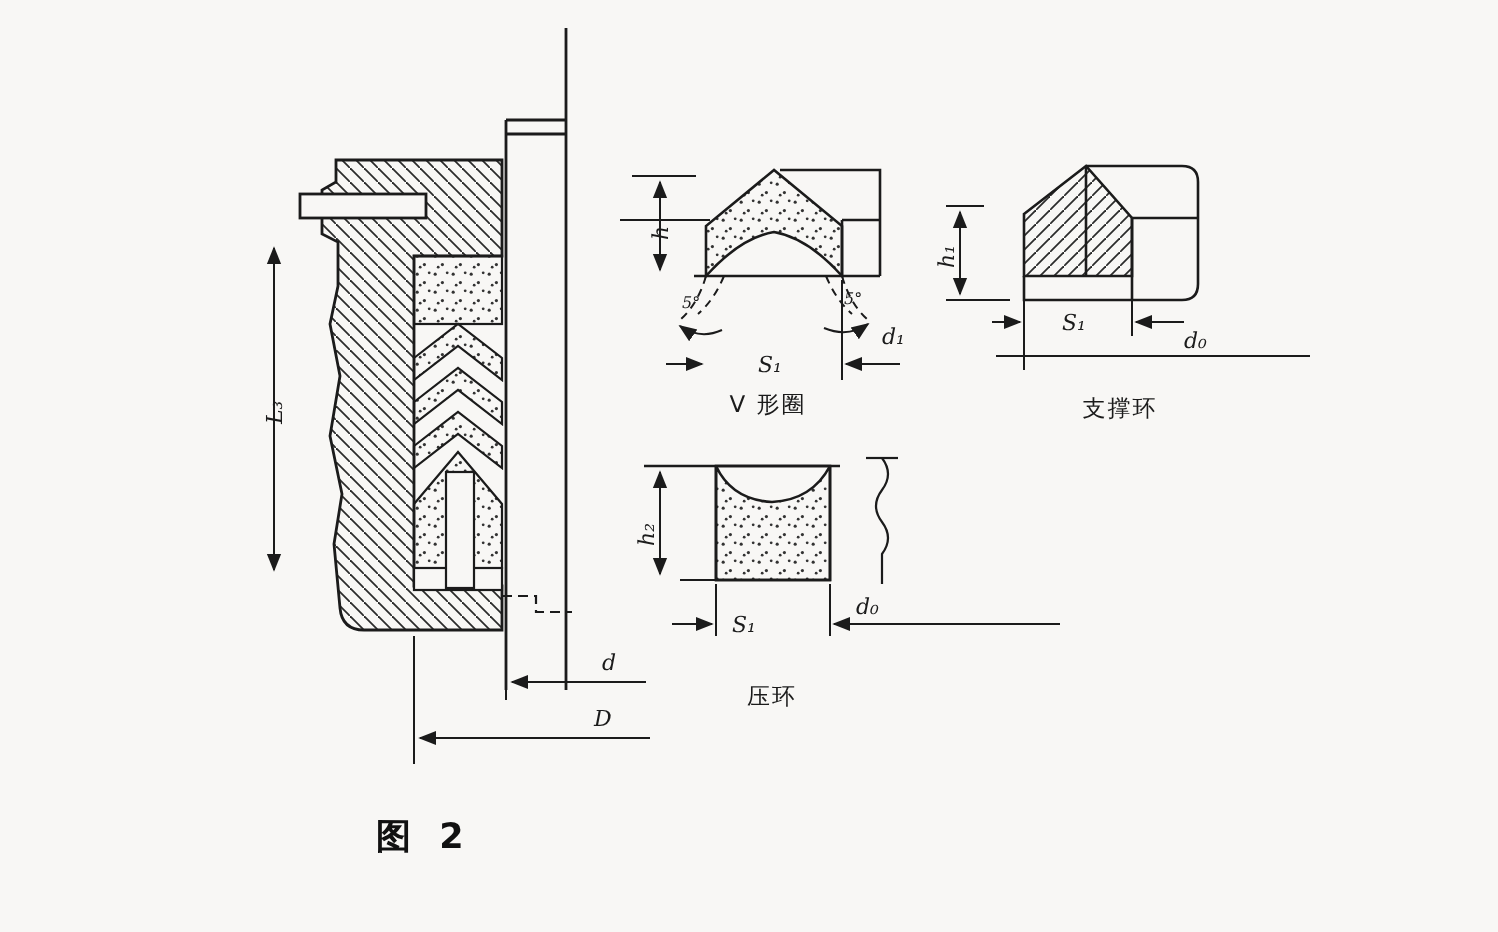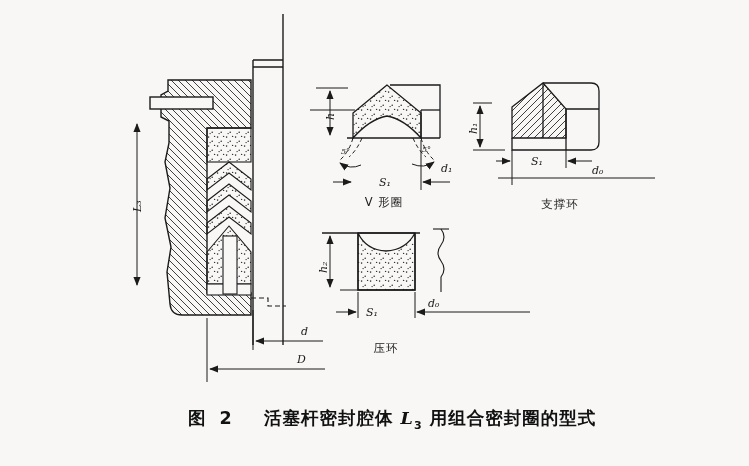--- a/index.html
+++ b/index.html
@@ -180,15 +180,14 @@
       <text class="dimtxt" stroke="none" x="366" y="316">S₁</text>
       <text class="dimtxt" stroke="none" x="428" y="307">d₀</text>
     </g>
     <text class="cjk" stroke="none" x="386" y="352" text-anchor="middle">压环</text>
   </g>
 </svg>
 
 
 <div class="caption">
   <span class="fig">图 2</span>
-  <span class="main"><span>活塞杆密封腔体 </span><span class="sym">L</span><sub>3</sub><span> 用组合密封圈的型式</span></span>
 </div>
 </div>
 
 </body></html>

